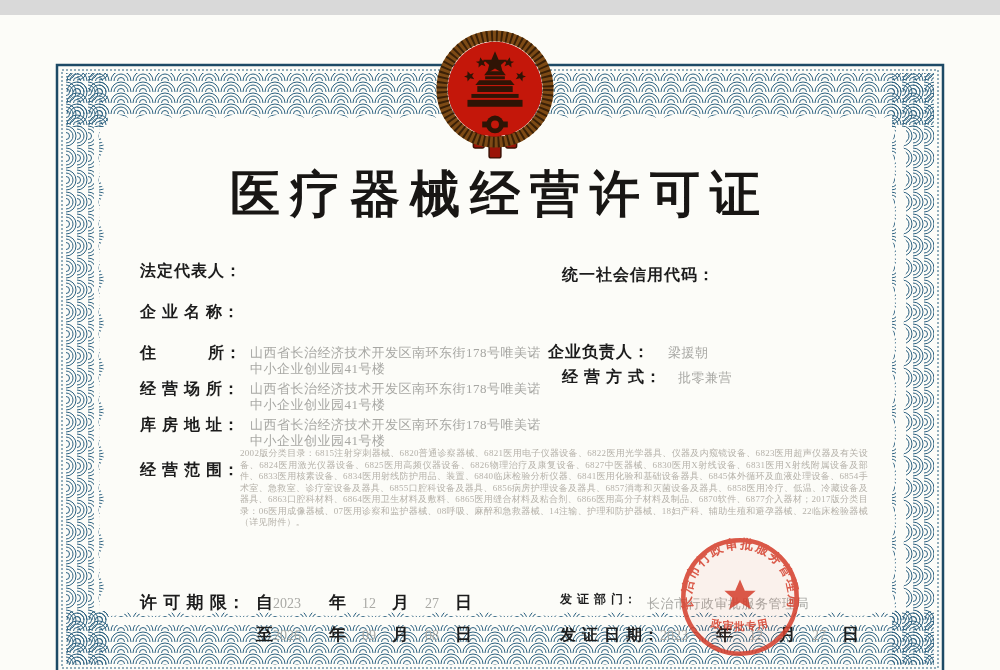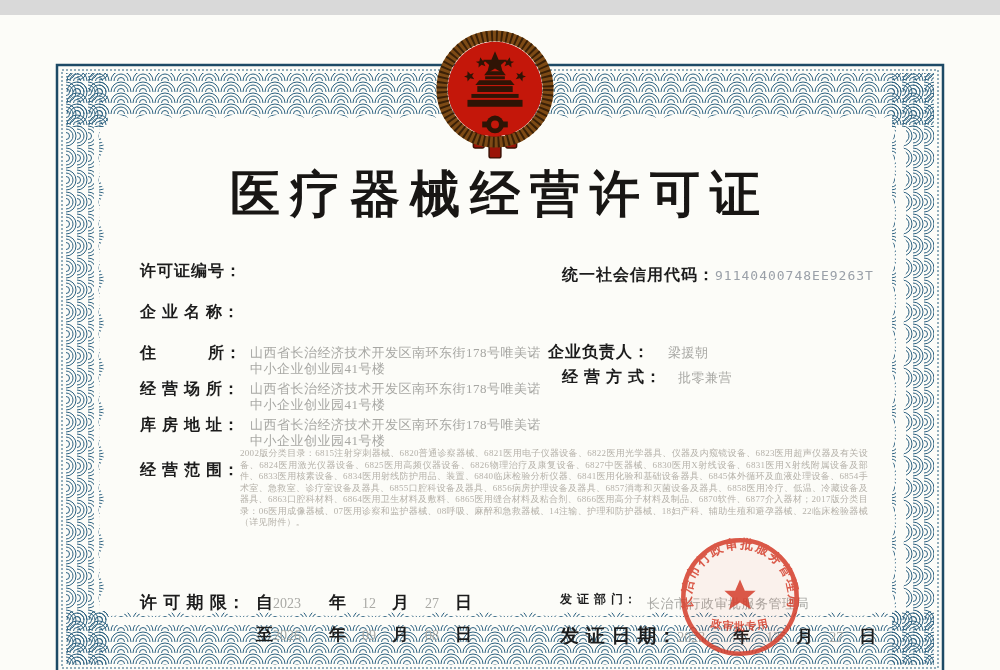--- a/index.html
+++ b/index.html
@@ -97,21 +97,21 @@
       <rect x="-28" y="11" width="56" height="7"></rect>
       <circle cy="36" r="9"></circle>
       <rect x="-13" y="33" width="26" height="6"></rect>
     </g>
     <circle cy="36" r="4" fill="#c4170a"></circle>
   </svg>
 
   <div class="title">医疗器械经营许可证</div>
 
   <div class="field" style="left:140px;top:246px">
-    <span class="lbl lblL">许可证编号：</span>
+    <span class="lbl lblL">法定代表人：</span>
   </div>
 
   <div class="field" style="left:140px;top:287px">
     <span class="lbl lblL">企 业 名 称：</span>
   </div>
 
   <div class="field" style="left:140px;top:328px">
     <span class="lbl lblL">住　　　所：</span>
     <span class="val val-wrap">山西省长治经济技术开发区南环东街178号唯美诺中小企业创业园41号楼</span>
   </div>
@@ -126,21 +126,20 @@
     <span class="val val-wrap">山西省长治经济技术开发区南环东街178号唯美诺中小企业创业园41号楼</span>
   </div>
 
   <div class="field" style="left:140px;top:445px">
     <span class="lbl lblL">经 营 范 围：</span>
   </div>
   <div class="scope-val">2002版分类目录：6815注射穿刺器械、6820普通诊察器械、6821医用电子仪器设备、6822医用光学器具、仪器及内窥镜设备、6823医用超声仪器及有关设备、6824医用激光仪器设备、6825医用高频仪器设备、6826物理治疗及康复设备、6827中医器械、6830医用X射线设备、6831医用X射线附属设备及部件、6833医用核素设备、6834医用射线防护用品、装置、6840临床检验分析仪器、6841医用化验和基础设备器具、6845体外循环及血液处理设备、6854手术室、急救室、诊疗室设备及器具、6855口腔科设备及器具、6856病房护理设备及器具、6857消毒和灭菌设备及器具、6858医用冷疗、低温、冷藏设备及器具、6863口腔科材料、6864医用卫生材料及敷料、6865医用缝合材料及粘合剂、6866医用高分子材料及制品、6870软件、6877介入器材；2017版分类目录：06医用成像器械、07医用诊察和监护器械、08呼吸、麻醉和急救器械、14注输、护理和防护器械、18妇产科、辅助生殖和避孕器械、22临床检验器械（详见附件）。</div>
 
   <div class="field" style="left:562px;top:250px">
     <span class="lbl">统一社会信用代码：</span>
-    <span class="code">91140400748EE9263T</span>
   </div>
 
 
   <div class="field" style="left:548px;top:327px">
     <span class="lbl">企业负责人：</span>
     <span class="val" style="margin-left:18px">梁援朝</span>
   </div>
 
   <div class="field" style="left:562px;top:352px">
     <span class="lbl">经 营 方 式：</span>
@@ -167,21 +166,21 @@
     <span class="dlbl">月</span>
     <span class="dnum2">08</span>
     <span class="dlbl">日</span>
   </div>
 
   <div class="field" style="left:560px;top:576px">
     <span class="lbl" style="font-size:12px">发 证 部 门：</span>
     <span class="val" style="margin-left:10px;padding-top:4px">长治市行政审批服务管理局</span>
   </div>
   <div class="daterow" style="left:560px;top:608px">
-    <span class="lbl" style="font-size:19px">发 证 日 期：</span>
+    <span class="lbl" style="font-size:16px">发 证 日 期：</span>
     <span class="dnum">2023</span>
     <span class="dlbl">年</span>
     <span class="dnum2">12</span>
     <span class="dlbl">月</span>
     <span class="dnum2">27</span>
     <span class="dlbl">日</span>
   </div>
 
   <svg class="seal" viewBox="-60 -60 120 120" aria-hidden="true">
     <defs>

